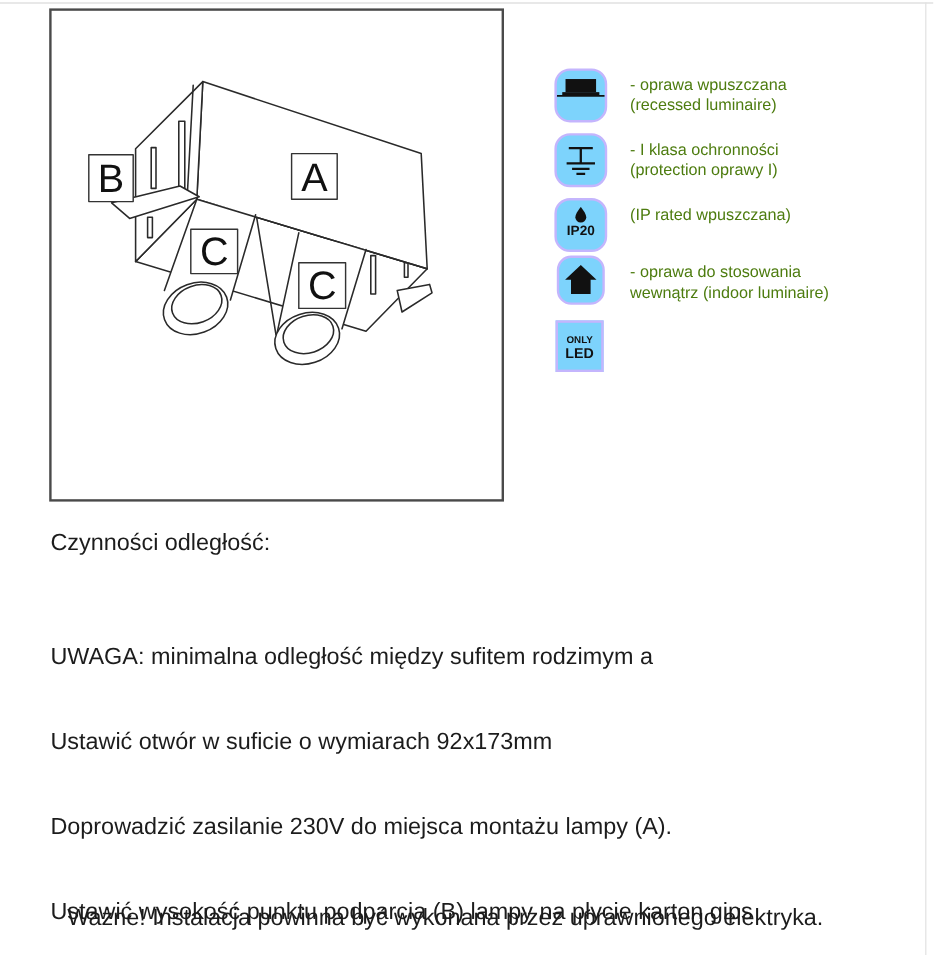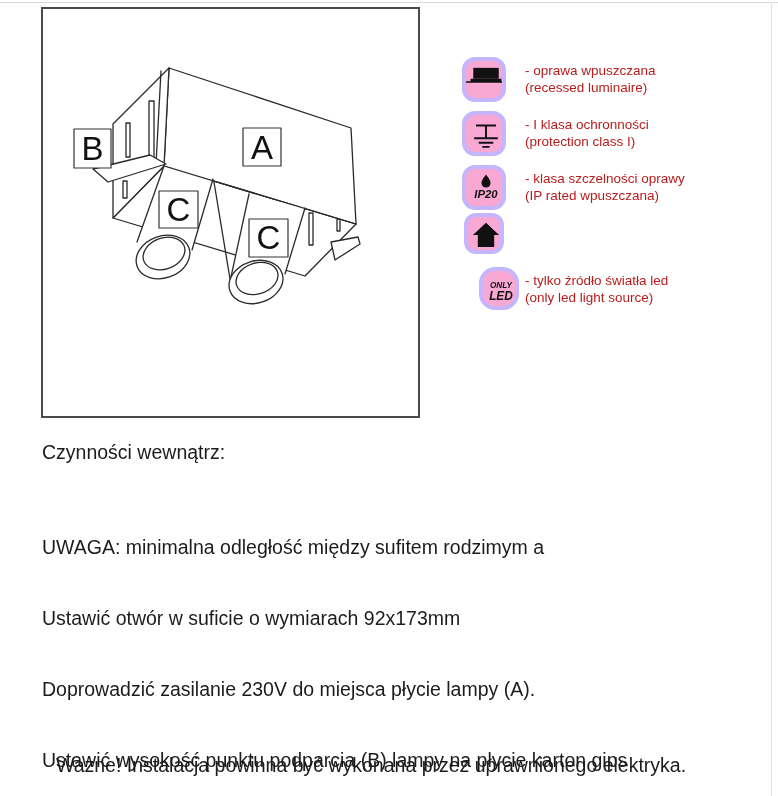--- a/index.html
+++ b/index.html
@@ -17,28 +17,28 @@
   }
   .diagram-panel svg{display:block;}
   .diagram-panel text{font-family:"Liberation Sans", sans-serif;}
 
   
   .legend{position:absolute;left:462px;top:0;width:312px;}
   .legend-row{position:absolute;left:0;display:flex;}
   .row-0{top:57px}.row-1{top:111px}.row-2{top:165px}.row-3{top:213px}.row-4{top:267px}
   .icon-col{flex:0 0 63px;width:63px;}
   .icon-box{
-    border:4px solid #c4b5fd;border-radius:13px;background:#f9a8d4;
-    width:44px;height:45px;box-sizing:border-box;position:relative;overflow:hidden;font-style:italic;
+    border:2px solid #c4b5fd;border-radius:13px;background:#7dd3fc;
+    width:44px;height:45px;box-sizing:border-box;position:relative;overflow:hidden;
   }
   .icon-box.small{width:40px;height:41px;margin-left:2px;border-radius:12px;}
-  .icon-box.medium{width:40px;height:43px;margin-left:17px;border-radius:16px;}
+  .icon-box.medium{width:40px;height:43px;margin-left:1px;border-radius:0;}
   .icon-box svg{position:absolute;left:0;top:0;}
   .icon-box svg text{font-family:"Liberation Sans", sans-serif;font-weight:bold;fill:#111;}
-  .legend-text{padding-top:6px;font-size:13.5px;line-height:16.5px;color:#b91c1c;white-space:nowrap;}
+  .legend-text{padding-top:6px;font-size:13.5px;line-height:16.5px;color:#4d7c0f;white-space:nowrap;}
   .en{}
 
   
   .instructions{position:absolute;left:42px;top:0;width:732px;font-size:19.5px;color:#1c1c1c;}
   .instructions div{white-space:pre-wrap;}
   .ins-heading{position:absolute;top:441px;left:0;}
   .ins-warning{position:absolute;top:489px;left:0;line-height:23.6px;}
   .ins-steps{position:absolute;top:560px;left:0;line-height:23.6px;}
   .ins-important{position:absolute;top:754px;left:14px;}
 </style>
@@ -130,76 +130,75 @@
               <line x1="22" y1="11" x2="22" y2="25"></line>
               <line x1="9" y1="25" x2="35" y2="25"></line>
               <line x1="14" y1="30" x2="30" y2="30"></line>
               <line x1="18" y1="34.5" x2="26" y2="34.5"></line>
             </g>
           </svg>
         </div>
       </div>
       <div class="legend-text">
         <div>- I klasa ochronności</div>
-        <div><span></span><span class="en">(protection class I)</span></div>
+        <div><span></span><span class="en">(protection oprawy I)</span></div>
       </div>
     </div>
 
     <div class="legend-row row-2">
       <div class="icon-col">
         <div class="icon-box">
           <svg width="40" height="41" viewBox="0 0 44 44">
             <path d="M22,5.5 C22,5.5 17,11.5 17,14.8 A5,5 0 0 0 27,14.8 C27,11.5 22,5.5 22,5.5 Z" fill="#111"></path>
             <text x="22" y="31" font-size="12.5" text-anchor="middle">IP20</text>
           </svg>
         </div>
       </div>
       <div class="legend-text">
-        <div>- klasa szczelności oprawy</div>
         <div><span></span><span class="en">(IP rated wpuszczana)</span></div>
       </div>
     </div>
 
     <div class="legend-row row-3">
       <div class="icon-col">
         <div class="icon-box small">
           <svg width="36" height="37" viewBox="0 0 44 44">
             <polygon points="22,6.5 38,21.5 32,21.5 32,36 12,36 12,21.5 6,21.5" fill="#111"></polygon>
           </svg>
         </div>
+      </div>
+      <div class="legend-text">
+        <div>- oprawa do stosowania</div>
+        <div><span>wewnątrz </span><span class="en">(indoor luminaire)</span></div>
       </div>
     </div>
 
     <div class="legend-row row-4">
       <div class="icon-col">
         <div class="icon-box medium">
           <svg width="36" height="39" viewBox="0 0 44 44">
             <text x="22" y="19" font-size="10" text-anchor="middle">ONLY</text>
             <text x="22" y="34" font-size="14.5" text-anchor="middle">LED</text>
           </svg>
         </div>
       </div>
-      <div class="legend-text">
-        <div>- tylko źródło światła led</div>
-        <div><span></span><span class="en">(only led light source)</span></div>
-      </div>
     </div>
 
   </div>
 
   <div class="instructions">
-    <div class="ins-heading">Czynności wewnątrz:</div>
+    <div class="ins-heading">Czynności odległość:</div>
 
     <div class="ins-warning">
       <div>UWAGA: minimalna odległość między sufitem rodzimym a</div>
     </div>
 
     <div class="ins-steps">
       <div>Ustawić otwór w suficie o wymiarach 92x173mm</div>
-      <div>Doprowadzić zasilanie 230V do miejsca płycie lampy (A).</div>
+      <div>Doprowadzić zasilanie 230V do miejsca montażu lampy (A).</div>
       <div>Ustawić wysokość punktu podparcia (B) lampy na płycie karton gips</div>
       
       
       
       
     </div>
 
     <div class="ins-important">Ważne! Instalacja powinna być wykonana przez uprawnionego elektryka.</div>
   </div>
 

